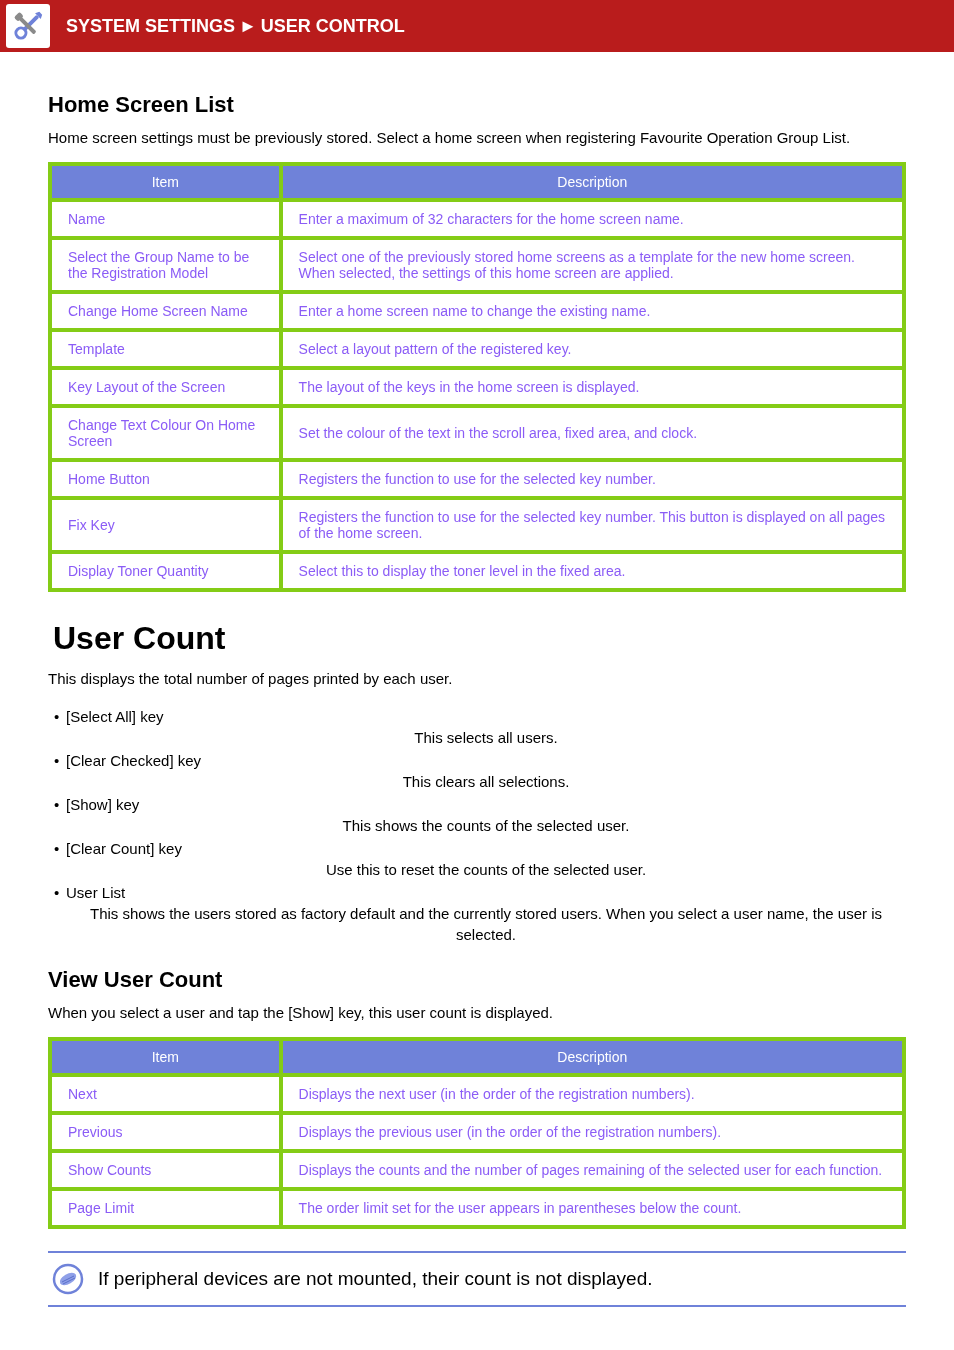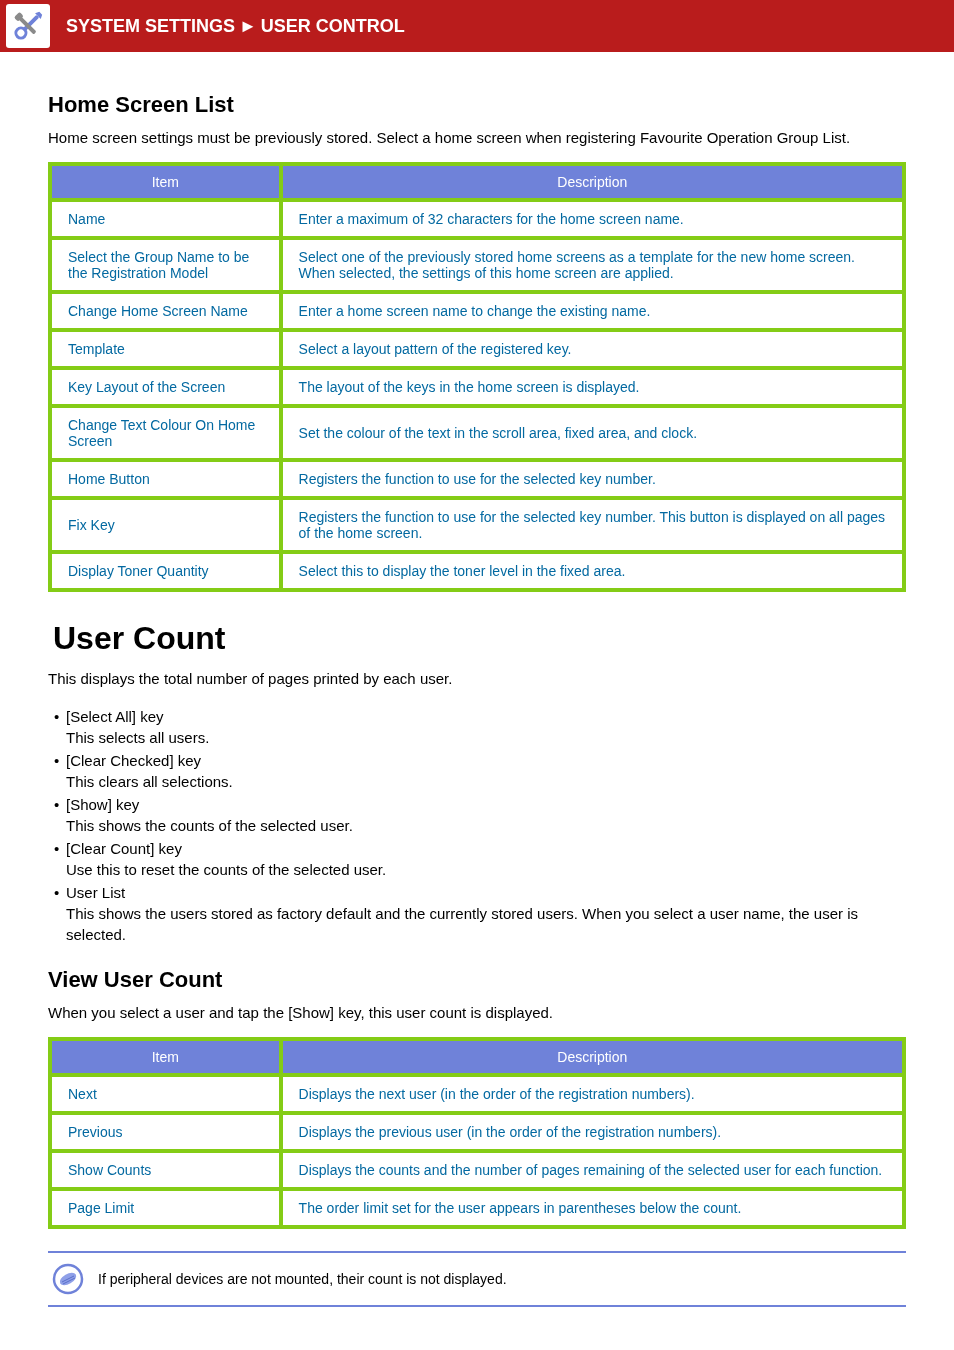--- a/index.html
+++ b/index.html
@@ -8,29 +8,29 @@
   .header-band { background: #b91c1c; height: 52px; display: flex; align-items: center; padding-left: 6px; }
   .header-icon-wrap { width: 44px; height: 44px; background: #fff; border-radius: 3px; display: flex; align-items: center; justify-content: center; margin-right: 16px; }
   .breadcrumb { color: #fff; font-weight: bold; font-size: 18px; display: flex; align-items: center; gap: 4px; }
   .content { padding: 40px 48px 10px 48px; }
   .h2 { font-size: 22px; font-weight: bold; color: #000000; margin-bottom: 10px; }
   .h1 { font-size: 32px; font-weight: bold; color: #000; margin: 28px 0 12px 5px; }
   .body { font-size: 15px; color: #000; line-height: 1.35; margin-bottom: 14px; }
   table { width: 100%; border-collapse: collapse; margin-bottom: 10px; }
   th, td { border: 4px solid #84cc16; font-size: 14px; text-align: left; vertical-align: middle; }
   th { background: #6f82d9; color: #fff; font-weight: normal; text-align: center; padding: 8px 6px; }
-  td { padding: 9px 16px; color: #0369a1; }
+  td { padding: 9px 16px; color: #8b5cf6; }
   td.item-col { width: 27%; }
   ul.keys { list-style: none; padding-left: 6px; margin-top: 16px; margin-bottom: 22px; }
   ul.keys > li { font-size: 15px; line-height: 1.4; margin-bottom: 2px; position: relative; padding-left: 12px; }
   ul.keys > li .bullet { position: absolute; left: 0; top: 0; }
-  ul.keys > li .kdesc { display: block; padding-left: 0; }
+  ul.keys > li .kdesc { display: block; padding-left: 0; text-align: center; }
   .note-wrap { margin-top: 22px; border-top: 2px solid #6f82d9; border-bottom: 2px solid #6f82d9; padding: 10px 8px 10px 4px; display: flex; align-items: center; gap: 14px; }
   .note-icon { width: 32px; height: 32px; flex: 0 0 32px; }
-  .note-text { font-size: 14px; }
+  .note-text { font-size: 19px; }
   .page-num { text-align: center; font-size: 28px; font-weight: bold; margin-top: 46px; padding-bottom: 30px; }
 </style>
 </head>
 <body>
 
 <div class="page">
   <div class="header-band">
     <div class="header-icon-wrap">
       <svg width="36" height="36" viewBox="0 0 36 36">
         <g transform="rotate(45 18 18)">

